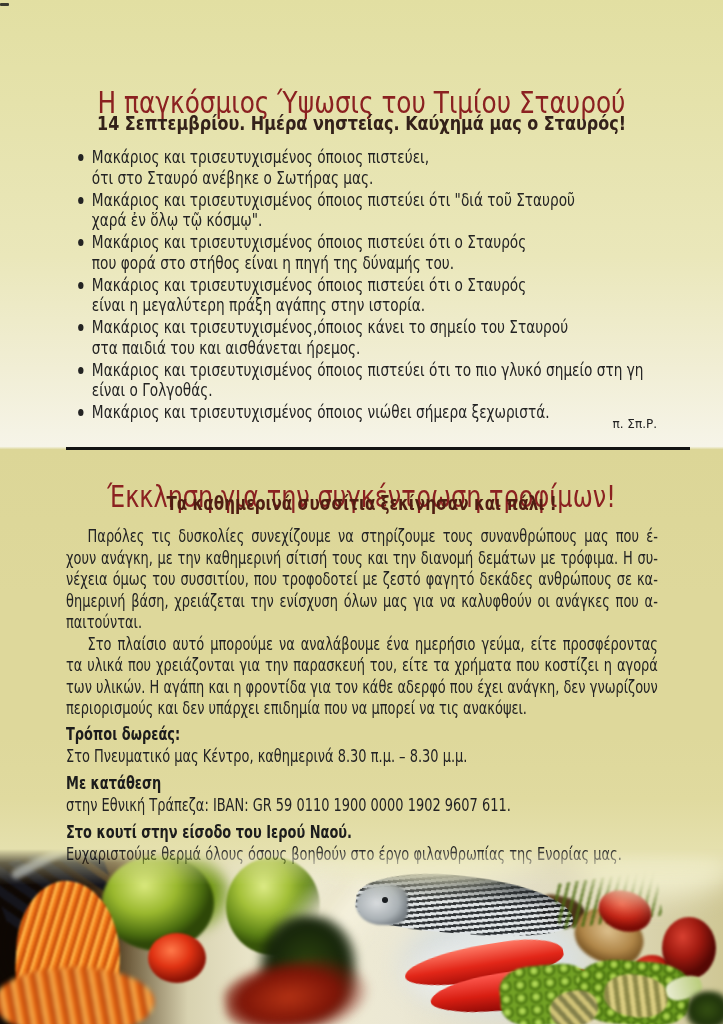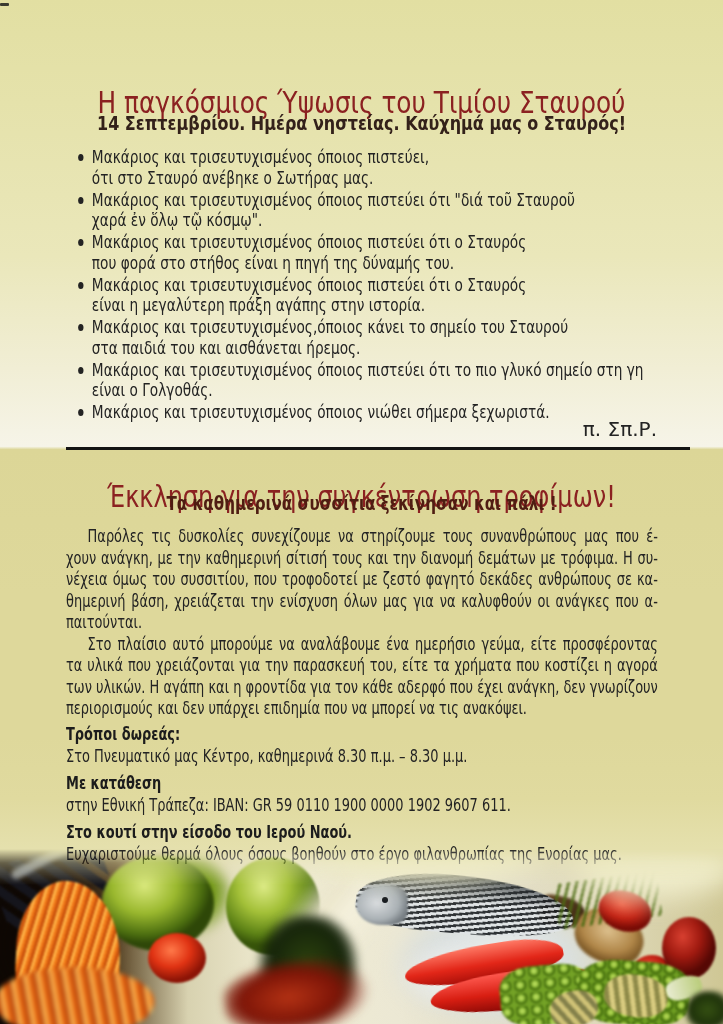--- a/index.html
+++ b/index.html
@@ -22,21 +22,21 @@
   .h-sub2{position:absolute;left:0;top:492px;width:723px;text-align:center;
     font-size:19px;font-weight:700;color:#4f1d12;transform:scaleX(.8);transform-origin:50% 0;white-space:nowrap;}
 
   
   .blist{position:absolute;left:66px;top:147px;width:780px;margin:0;padding:0;list-style:none;
     font-size:18px;line-height:20.5px;transform:scaleX(.76);transform-origin:0 0;}
   .blist li{position:relative;padding-left:34px;margin:0 0 1.5px 0;}
   .dot{position:absolute;left:16px;top:7px;width:7px;height:7px;border-radius:50%;background:#232323;}
   .bl{white-space:nowrap;}
 
-  .signature{position:absolute;right:66px;top:417px;font-size:20px;color:#232323;}
+  .signature{position:absolute;right:66px;top:417px;font-size:12px;color:#232323;}
   .divider{position:absolute;left:66px;top:447px;width:624px;height:3px;background:#141414;border:0;margin:0;}
 
   
   .col{position:absolute;left:66px;top:525px;width:822px;font-size:18px;line-height:21.5px;
     transform:scaleX(.72);transform-origin:0 0;color:#232323;}
   .jl{text-align:justify;text-align-last:justify;}
   .jlast{text-align:left;}
   .ind{text-indent:30px;}
   .hb{font-weight:700;margin-top:4.5px;color:#1c1c1c;}
   .hb2{font-weight:700;margin-top:6px;color:#1c1c1c;}

